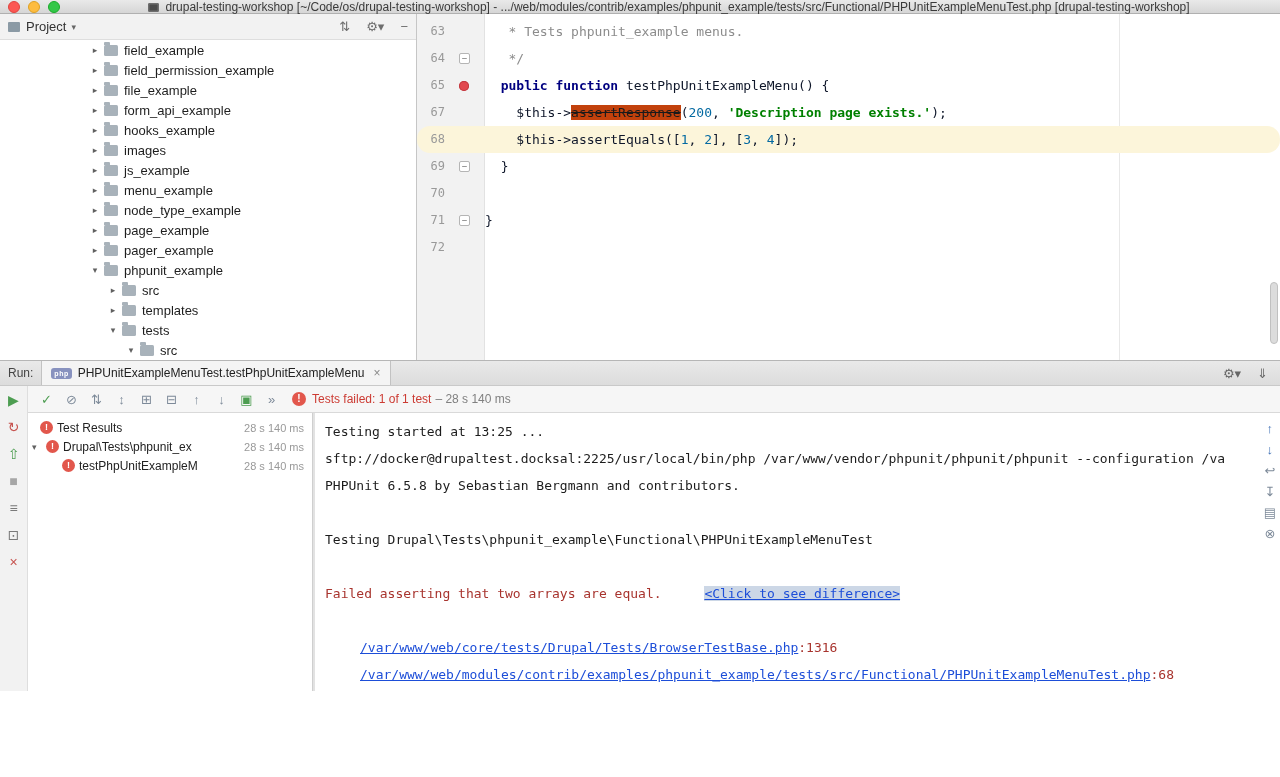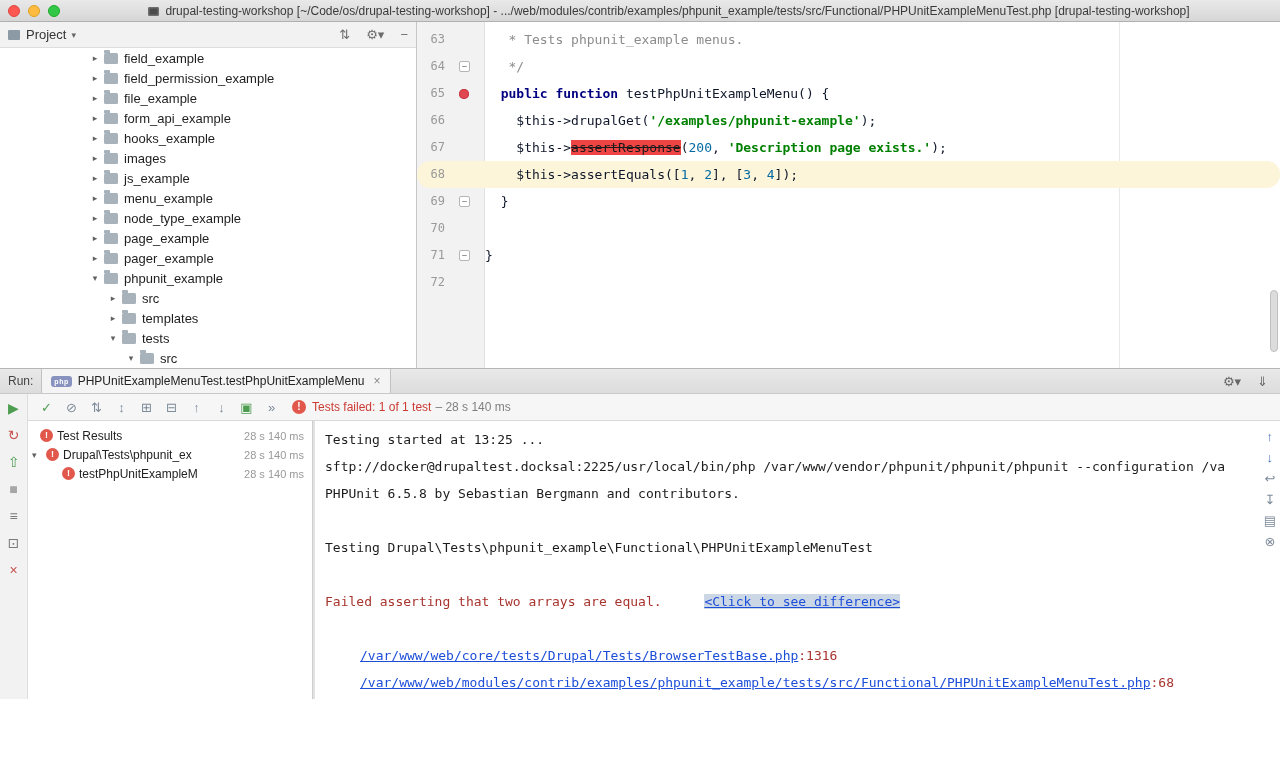--- a/index.html
+++ b/index.html
@@ -4,21 +4,21 @@
 <style>
   * { box-sizing: border-box; }
   html,body { margin:0; padding:0; }
   body {
     width:1280px; height:777px; overflow:hidden; background:#fff;
     font-family:"Liberation Sans","DejaVu Sans",sans-serif; font-size:13px;
     -webkit-font-smoothing:antialiased;
   }
 
   
-  .titlebar { height:22px; background:linear-gradient(#e9e9e9,#d6d6d6);
+  .titlebar { height:14px; background:linear-gradient(#e9e9e9,#d6d6d6);
     border-bottom:1px solid #b0b0b0; position:relative; display:flex; align-items:center; }
   .tl { width:12px; height:12px; border-radius:50%; margin-left:8px; flex:none; }
   .tl-red { background:#fc5753; border:1px solid #e0443e; }
   .tl-yellow { background:#fdbc40; border:1px solid #dea123; }
   .tl-green { background:#33c748; border:1px solid #1aab29; }
   .tb-title { position:absolute; left:66px; right:8px; text-align:center; font-size:12px;
     color:#3a3a3a; white-space:nowrap; overflow:hidden; }
   .app-ico { display:inline-block; width:11px; height:9px; background:#4b4b4b;
     border-radius:2px; margin-right:6px; vertical-align:-1px; box-shadow:inset 0 0 0 1.5px #6e6e6e; }
 
@@ -54,21 +54,21 @@
   .g-ico { width:40px; flex:none; display:flex; align-items:center; padding-left:14px; }
   .fail-dot { width:10px; height:10px; border-radius:50%; background:#e2484f;
     box-shadow:inset 0 0 0 1px #c13a40; }
   .fold-box { width:11px; height:11px; border:1px solid #b5b5b5; background:#fff; color:#777;
     font-size:9px; line-height:9px; text-align:center; border-radius:2px; }
   .code-text { white-space:pre; color:#000; }
   .tok-c { color:#8c8c8c; }
   .tok-k { color:#000080; font-weight:bold; }
   .tok-s { color:#008000; font-weight:bold; }
   .tok-n { color:#0369a1; }
-  .tok-d { color:#1a1a1a; text-decoration:line-through; background:#ef4444; }
+  .tok-d { color:#1a1a1a; text-decoration:line-through; background:#c2410c; }
   .tok-p { color:#0f172a; }
   .editor-scroll-thumb { position:absolute; right:2px; top:268px; width:8px; height:62px;
     background:#dcdcdc; border:1px solid #c0c0c0; border-radius:4px; }
 
   
   .run-panel { height:331px; border-top:1px solid #b6b6b6; display:flex; flex-direction:column; }
   .tab-row { height:25px; flex:none; background:linear-gradient(#e9e9e9,#dcdcdc);
     border-bottom:1px solid #c9c9c9; display:flex; align-items:center; font-size:12px; }
   .run-label { color:#444; padding:0 8px 0 8px; }
   .run-tab { height:24px; background:#f4f4f4; border-left:1px solid #c2c2c2; border-right:1px solid #c2c2c2;
@@ -234,25 +234,20 @@
             <span class="fold-box">−</span>
           </span>
           <div class="code-text"><span class="tok-c">   */</span></div>
         </div>
         <div class="code-row">
           <span class="g-num">65</span>
           <span class="g-ico">
             <span class="fail-dot"></span>
           </span>
           <div class="code-text"><span class="tok-p">  </span><span class="tok-k">public function</span><span class="tok-p"> testPhpUnitExampleMenu() {</span></div>
-        </div>
-        <div class="code-row">
-          <span class="g-num">66</span>
-          <span class="g-ico"></span>
-          <div class="code-text"><span class="tok-p">    $this-&gt;drupalGet(</span><span class="tok-s">'/examples/phpunit-example'</span><span class="tok-p">);</span></div>
         </div>
         <div class="code-row">
           <span class="g-num">67</span>
           <span class="g-ico"></span>
           <div class="code-text"><span class="tok-p">    $this-&gt;</span><span class="tok-d">assertResponse</span><span class="tok-p">(</span><span class="tok-n">200</span><span class="tok-p">, </span><span class="tok-s">'Description page exists.'</span><span class="tok-p">);</span></div>
         </div>
         <div class="code-row hl">
           <span class="g-num">68</span>
           <span class="g-ico"></span>
           <div class="code-text"><span class="tok-p">    $this-&gt;assertEquals([</span><span class="tok-n">1</span><span class="tok-p">, </span><span class="tok-n">2</span><span class="tok-p">], [</span><span class="tok-n">3</span><span class="tok-p">, </span><span class="tok-n">4</span><span class="tok-p">]);</span></div>

